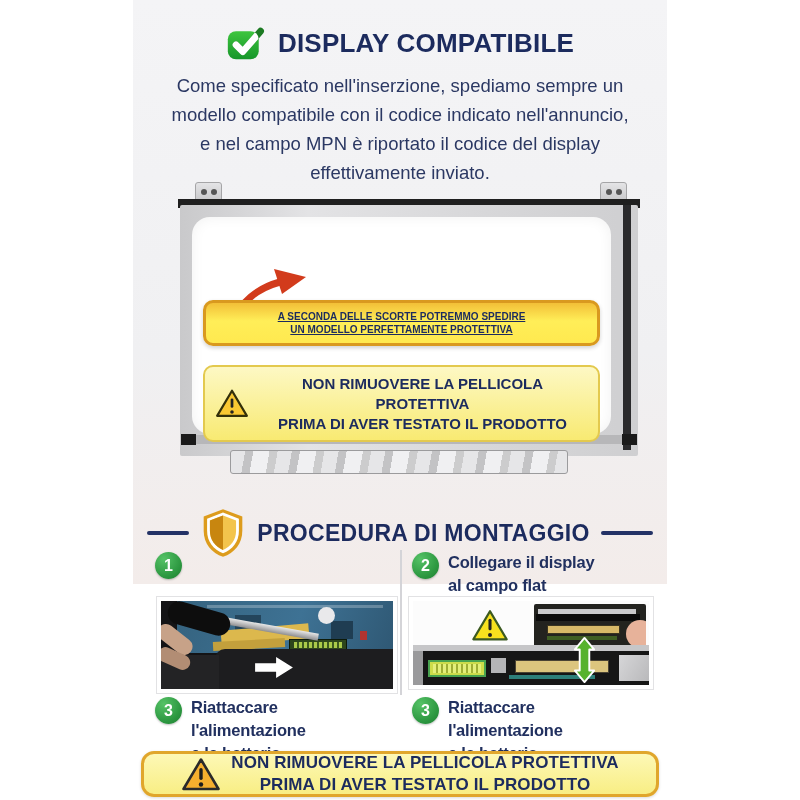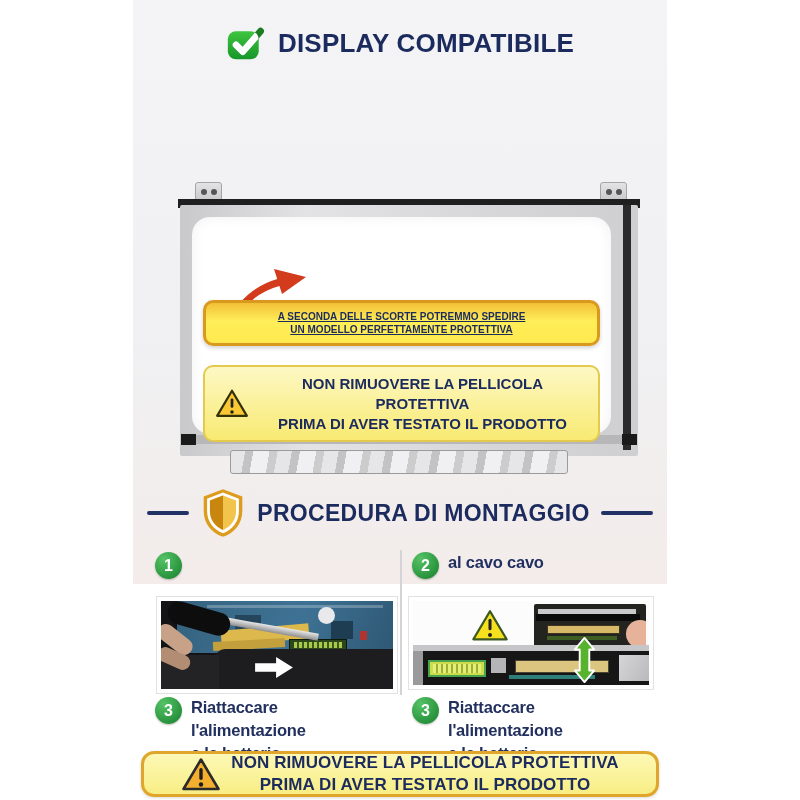--- a/index.html
+++ b/index.html
@@ -40,21 +40,21 @@
   .ylabel.stock { top:118px; font-size:10px; border:3px solid #d9991f;
                   background:linear-gradient(180deg,#f2bf37 0%,#ffee58 45%,#ffe94f 100%);
                   box-shadow:0 2px 4px rgba(0,0,0,.18);text-decoration:underline; }
   .ylabel.film  { top:183px; font-size:15px; border:2px solid #e3c94e;
                   background:linear-gradient(180deg,#fdf8c4 0%,#f8ea72 100%);
                   display:flex; align-items:center; gap:8px; padding:7px 10px; }
   .ylabel.film .warn-tri { width:34px; height:31px; flex:0 0 auto; }
   .red-arrow { position:absolute; left:44px; top:84px; width:90px; height:62px; }
 
   
-  .proc-header { position:absolute; top:488px; left:0; right:0; display:flex; align-items:center; justify-content:center; gap:11px; }
+  .proc-header { position:absolute; top:508px; left:0; right:0; display:flex; align-items:center; justify-content:center; gap:11px; }
   .proc-line { height:4px; background:#233266; border-radius:2px; }
   .proc-line.l { width:42px; } .proc-line.r { width:52px; }
   .shield { width:46px; height:50px; }
   .proc-title { font-size:23px; font-weight:bold; color:#1c2b5e; letter-spacing:.3px; }
 
   .col-divider { position:absolute; left:267px; top:550px; width:2px; height:145px; background:#d4d4d8; }
 
   
   .step { position:absolute; display:flex; gap:9px; align-items:flex-start; width:240px; }
   .step .num { width:27px; height:27px; border-radius:50%; flex:0 0 auto; margin-top:1px;
@@ -136,20 +136,26 @@
               <rect x="2" y="7" width="34" height="31" rx="9"></rect>
             </clipPath>
         </defs>
         <rect x="2" y="7" width="34" height="31" rx="9" fill="url(#cbg)"></rect>
         <path d="M11 22 L18.5 29.5 L38 7" stroke="#1c7a22" stroke-width="7.5" fill="none" stroke-linecap="round" stroke-linejoin="round"></path>
         <path d="M11 22 L18.5 29.5 L38 7" stroke="#ffffff" stroke-width="7.5" fill="none" stroke-linecap="round" stroke-linejoin="round" clip-path="url(#cbclip)"></path>
       </svg>
       <div class="page-title">DISPLAY COMPATIBILE</div>
     </div>
 
+    <div class="intro">
+      <div>Come specificato nell'inserzione, spediamo sempre un</div>
+      <div>modello compatibile con il codice indicato nell'annuncio,</div>
+      <div>e nel campo MPN è riportato il codice del display</div>
+      <div>effettivamente inviato.</div>
+    </div>
 
     <div class="panel">
       <div class="bracket left">
           <i></i>
           <i></i>
         </div>
       <div class="bracket right">
           <i></i>
           <i></i>
         </div>
@@ -202,21 +208,22 @@
     <div class="col-divider"></div>
 
     <div class="step s1">
       <div class="num">1</div>
       <div class="lbl">
       </div>
     </div>
     <div class="step s2">
       <div class="num">2</div>
       <div class="lbl">
-        <div>al cavo cavo</div>
+        <div>Collegare il display</div>
+        <div>al campo flat</div>
       </div>
     </div>
 
     <div class="photo left">
       <div class="inner">
         <div class="pcb">
           <span class="trace"></span>
             <span class="chip1"></span>
             <span class="chip2"></span>
           <span class="dot"></span>

